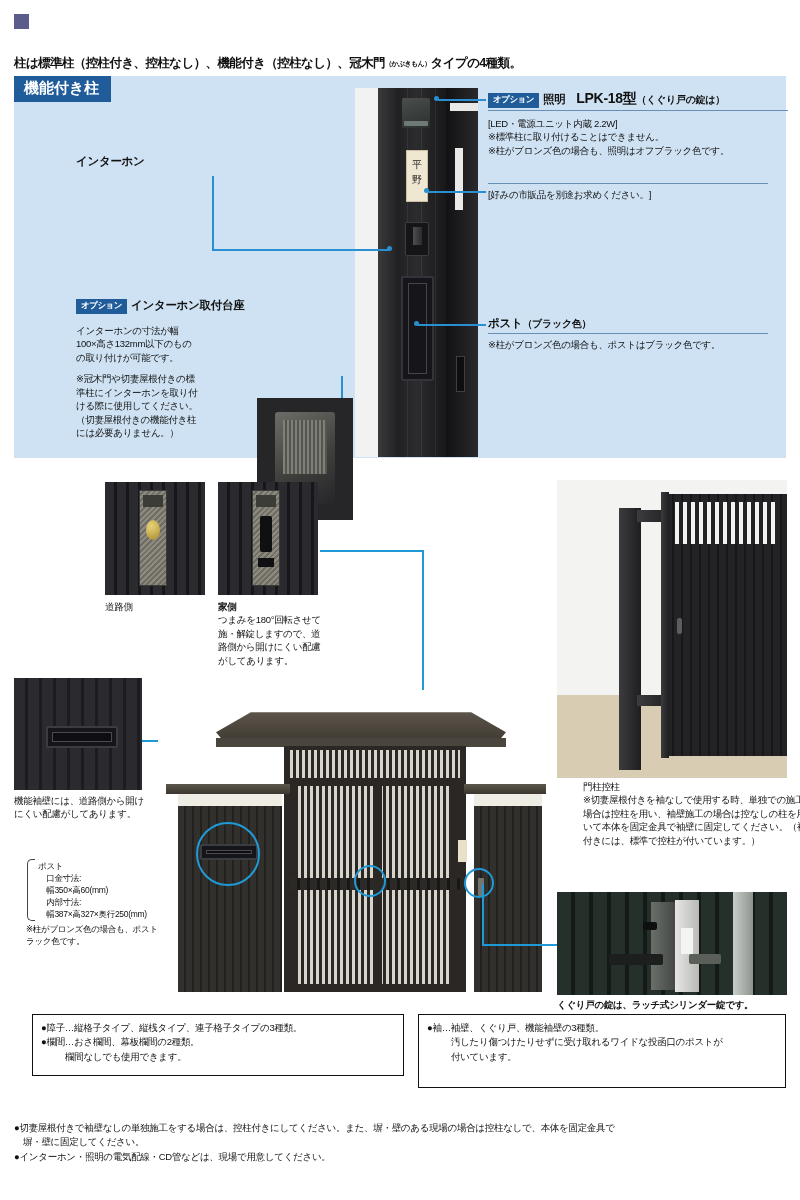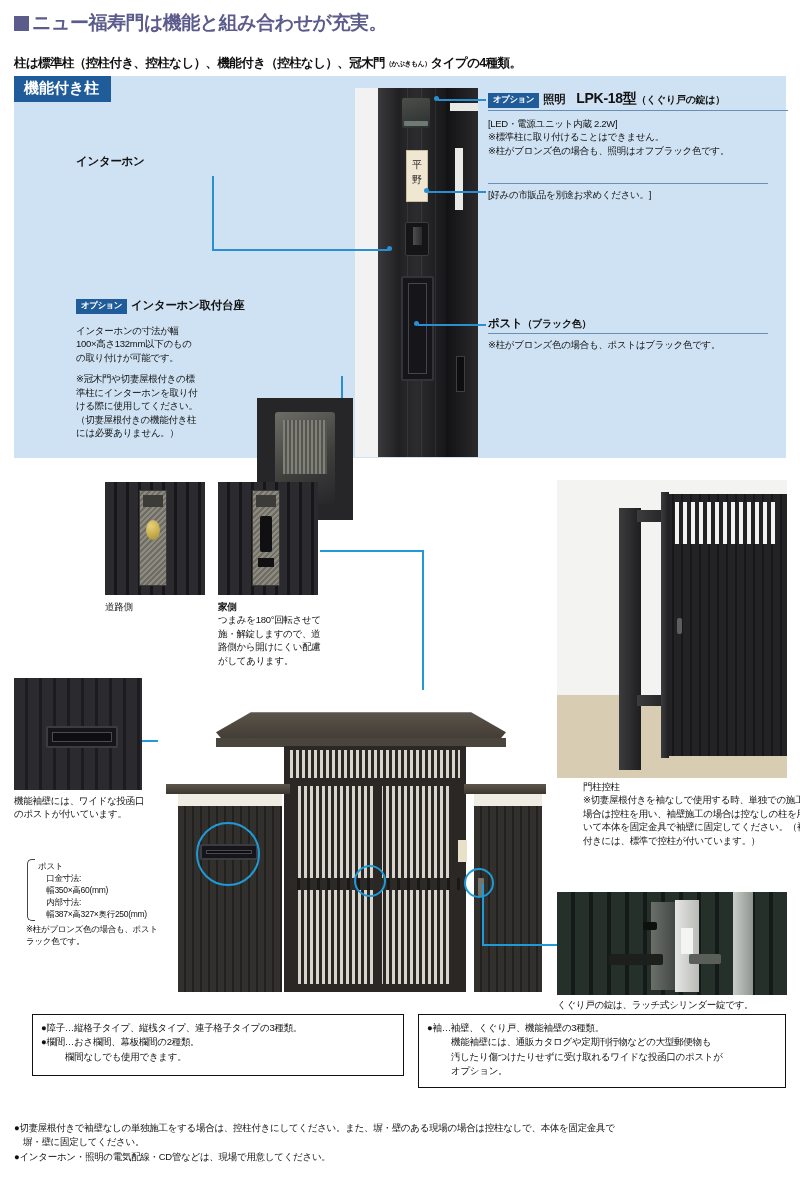--- a/index.html
+++ b/index.html
@@ -259,21 +259,21 @@
   }
   .caution-list {
     margin-top:5px; font-size:9.5px; line-height:1.5; color:#111; letter-spacing:-0.3px;
   }
   .caution-list .ind2 { display:block; padding-left:9px; }
 </style>
 </head>
 <body>
 
 <div class="page-heading">
-  <span class="sq"></span><span>ニュー福寿門は機能と組み合わせが充実。</span>
+  <span class="sq"></span>
 </div>
 
 <div class="subheading">
   <span>柱は標準柱（控柱付き、控柱なし）、機能付き（控柱なし）、冠木門</span><span class="ruby">（かぶきもん）</span><span>タイプの4種類。</span>
 </div>
 
 <div class="blue-panel">
 
   <div class="panel-tag">機能付き柱</div>
 
@@ -396,21 +396,21 @@
   <div>※切妻屋根付きを袖なしで使用する時、単独での施工の場合は控柱を用い、袖壁施工の場合は控なしの柱を用いて本体を固定金具で袖壁に固定してください。（袖付きには、標準で控柱が付いています。）</div>
 </div>
 
 <div class="photo sleeve-photo" style="left:14px; top:678px; width:128px; height:112px;">
   <div class="sp-panel"></div>
   <div class="sp-slot" style="left:32px; top:48px; width:72px; height:22px;"></div>
 </div>
 <div class="lnb" style="left:142px; top:740px; width:88px; height:2px;"></div>
 <div class="lnb" style="left:228px; top:740px; width:2px; height:92px;"></div>
 
-<div class="cap" style="left:14px; top:794px; width:132px;">機能袖壁には、ワイドな投函口のポストが付いています。</div>
+<div class="cap" style="left:14px; top:794px; width:132px;">機能袖壁には、道路側から開けにくい配慮がしてあります。</div>
 
 <div class="callout" style="left:26px; top:858px; width:150px;">
   <div class="brace-box" style="width:148px;">
     <div class="body" style="font-size:8.5px;">ポスト</div>
     <div class="body" style="font-size:8.5px;">　口金寸法:</div>
     <div class="body" style="font-size:8.5px;">　幅350×高60(mm)</div>
     <div class="body" style="font-size:8.5px;">　内部寸法:</div>
     <div class="body" style="font-size:8.5px;">　幅387×高327×奥行250(mm)</div>
   </div>
   <div class="body" style="font-size:8.5px; margin-top:1px;">※柱がブロンズ色の場合も、ポストはブラック色です。</div>
@@ -451,33 +451,32 @@
 <div class="photo latch-photo" style="left:557px; top:892px; width:230px; height:103px;">
   <div class="lt-panel"></div>
   <div class="lt-stile" style="left:94px; top:10px; width:28px; height:88px;"></div>
   <div class="lt-escut" style="left:118px; top:8px; width:24px; height:92px;"></div>
   <div class="lt-handle" style="left:52px; top:62px; width:54px; height:11px;"></div>
   <div class="lt-handle" style="left:132px; top:62px; width:32px; height:10px; background:#5a5f5a;"></div>
   <div style="position:absolute;left:86px;top:30px;width:14px;height:8px;background:#0d100e;border-radius:2px;"></div>
   <div style="position:absolute;left:124px;top:36px;width:12px;height:26px;background:#f4f4f2;"></div>
   <div style="position:absolute;left:176px;top:0;width:20px;height:100%;background:linear-gradient(90deg,#c9cdc9,#8f948f);"></div>
 </div>
-<div class="cap" style="left:557px; top:998px; width:232px;">くぐり戸の錠は、ラッチ式シリンダー錠です。</div>
+<div class="cap" style="left:557px; top:998px; width:232px;font-weight:bold;">くぐり戸の錠は、ラッチ式シリンダー錠です。</div>
 
 <div class="spec-box" style="left:32px; top:1014px; width:372px; height:62px;">
   <div>●障子…縦格子タイプ、縦桟タイプ、連子格子タイプの3種類。</div>
   <div>●欄間…おさ欄間、幕板欄間の2種類。</div>
   <div class="ind">欄間なしでも使用できます。</div>
 </div>
 
 <div class="spec-box" style="left:418px; top:1014px; width:368px; height:74px;">
   <div>●袖…袖壁、くぐり戸、機能袖壁の3種類。</div>
-  <div class="ind">機能袖壁には、通販カタログや定期刊行物などの大型郵便物も</div>
   <div class="ind">汚したり傷つけたりせずに受け取れるワイドな投函口のポストが</div>
-  <div class="ind">オプション。</div>
+  <div class="ind">付いています。</div>
 </div>
 
 <div class="caution-wrap">
   <div class="caution-list">
     <div>●切妻屋根付きで袖壁なしの単独施工をする場合は、控柱付きにしてください。また、塀・壁のある現場の場合は控柱なしで、本体を固定金具で</div>
     <div class="ind2">塀・壁に固定してください。</div>
     <div>●インターホン・照明の電気配線・CD管などは、現場で用意してください。</div>
   </div>
 </div>
 

